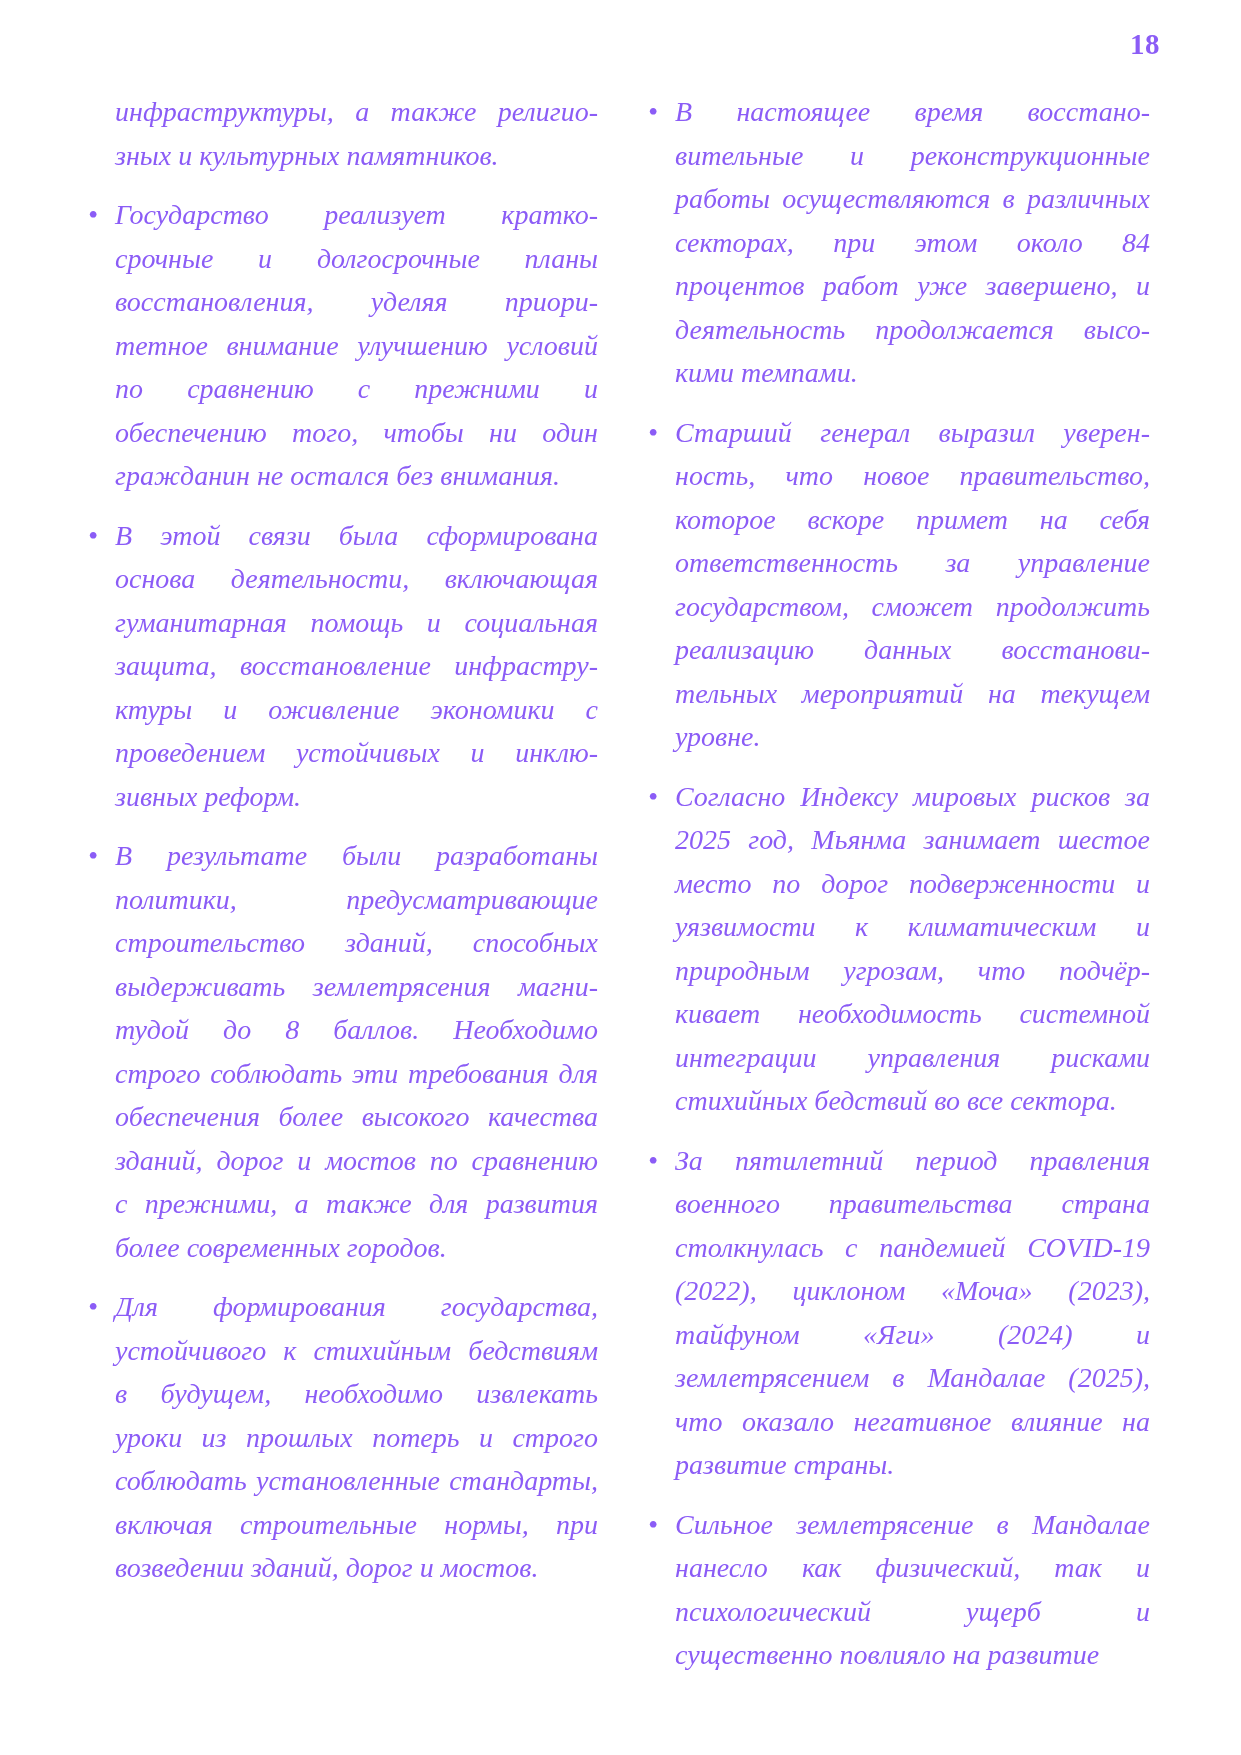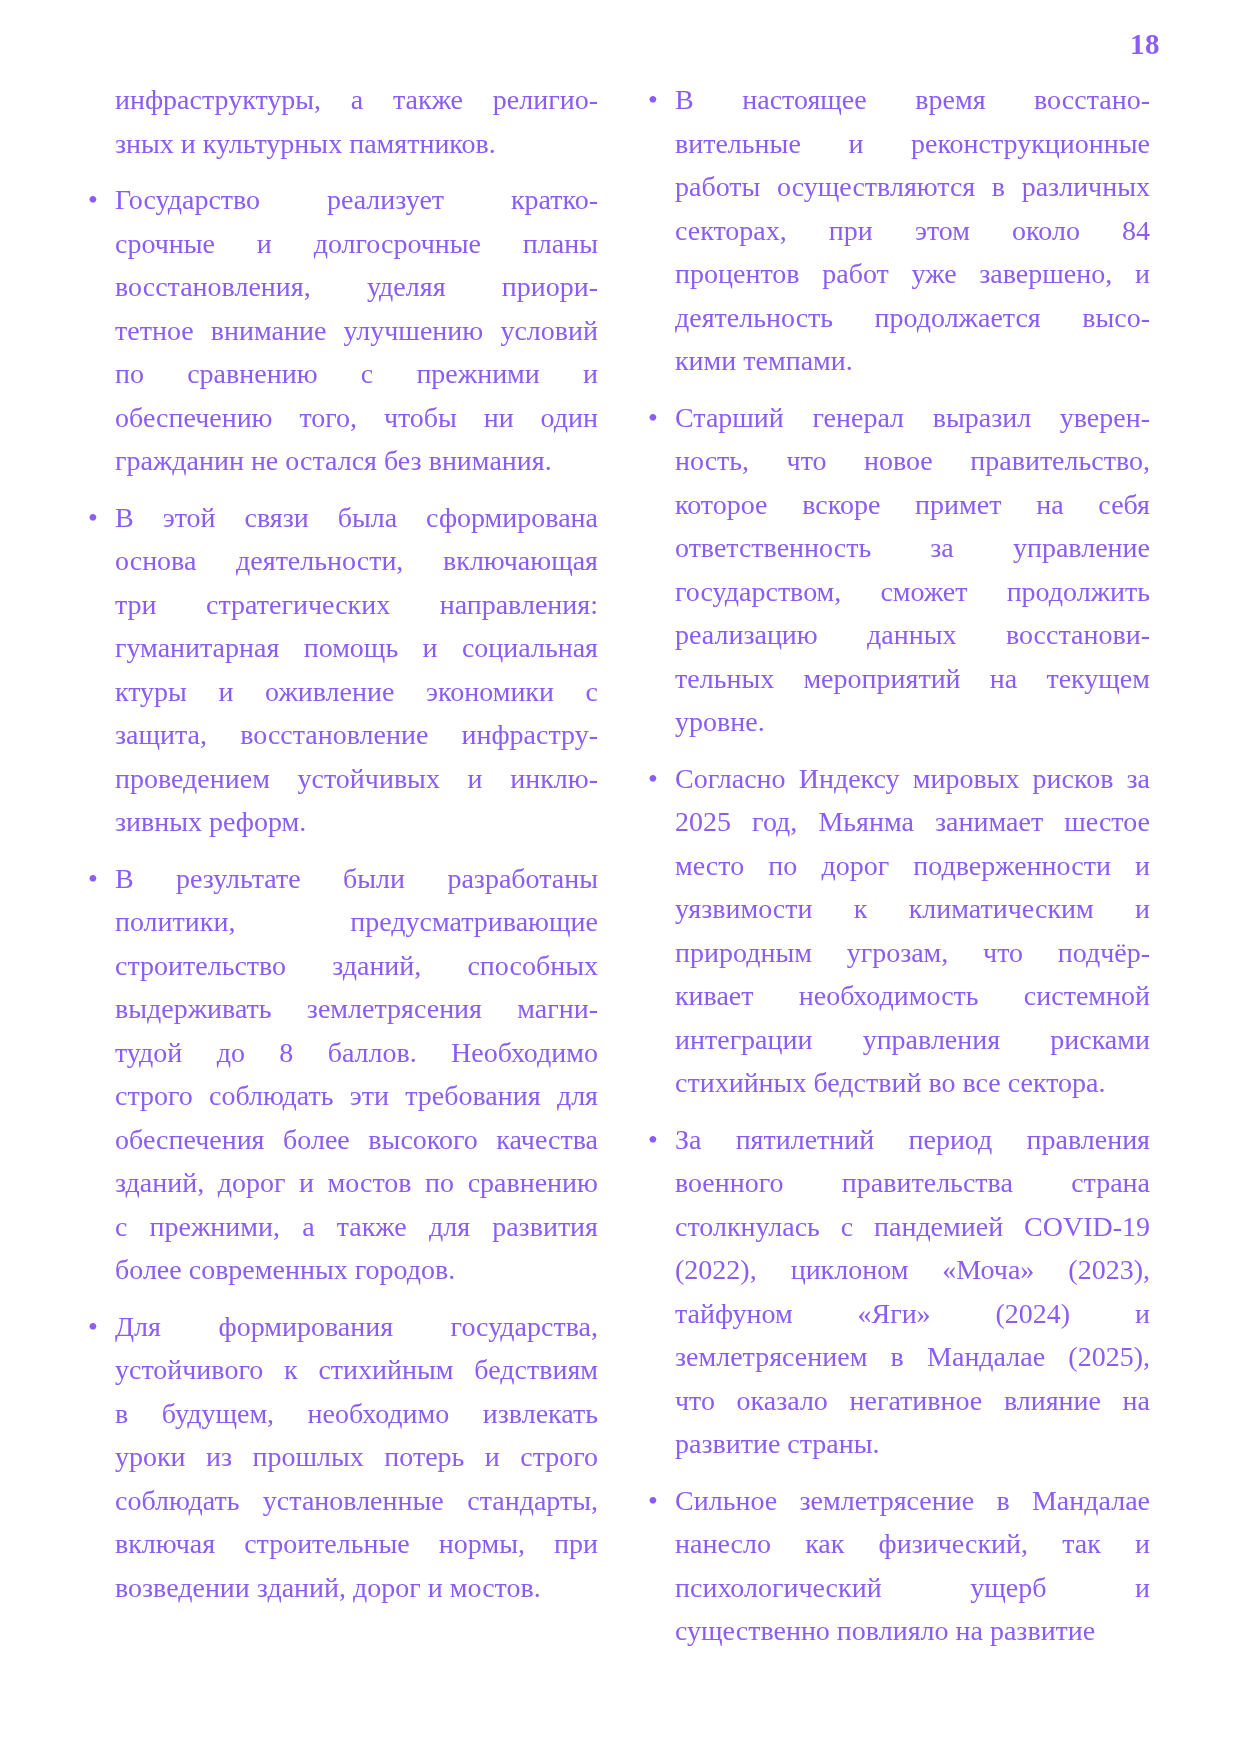--- a/index.html
+++ b/index.html
@@ -25,23 +25,24 @@
     top: 74px;
     left: 115px;
     display: flex;
     gap: 77px;
   }
   .col { display: block; }
   .col-left  { width: 483px; }
   .col-right { width: 475px; }
   .para {
     position: relative;
-    margin: 4px 0 13px 0;
+    margin: 16px 0 13px 0;
     font-size: 28px;
     line-height: 43.5px;
+    font-style: italic;
   }
   .para:last-child { margin-bottom: 0; }
   .marker {
     position: absolute;
     left: -32px;
     top: 0;
     width: 20px;
     font-size: 28px;
     line-height: 43.5px;
     text-align: center;
@@ -75,24 +76,23 @@
           <div class="line">восстановления, уделяя приори-</div>
           <div class="line">тетное внимание улучшению условий</div>
           <div class="line">по сравнению с прежними и</div>
           <div class="line">обеспечению того, чтобы ни один</div>
           <div class="line last">гражданин не остался без внимания.</div>
         </div>
         <div class="para">
           <span class="marker">•</span>
           <div class="line">В этой связи была сформирована</div>
           <div class="line">основа деятельности, включающая</div>
-          <div class="line">три стратегических направления:</div>
           <div class="line">гуманитарная помощь и социальная</div>
+          <div class="line">защита, восстановление инфрастру-</div>
           <div class="line">ктуры и оживление экономики с</div>
-          <div class="line">защита, восстановление инфрастру-</div>
           <div class="line">проведением устойчивых и инклю-</div>
           <div class="line last">зивных реформ.</div>
         </div>
         <div class="para">
           <span class="marker">•</span>
           <div class="line">В результате были разработаны</div>
           <div class="line">политики, предусматривающие</div>
           <div class="line">строительство зданий, способных</div>
           <div class="line">выдерживать землетрясения магни-</div>
           <div class="line">тудой до 8 баллов. Необходимо</div>

